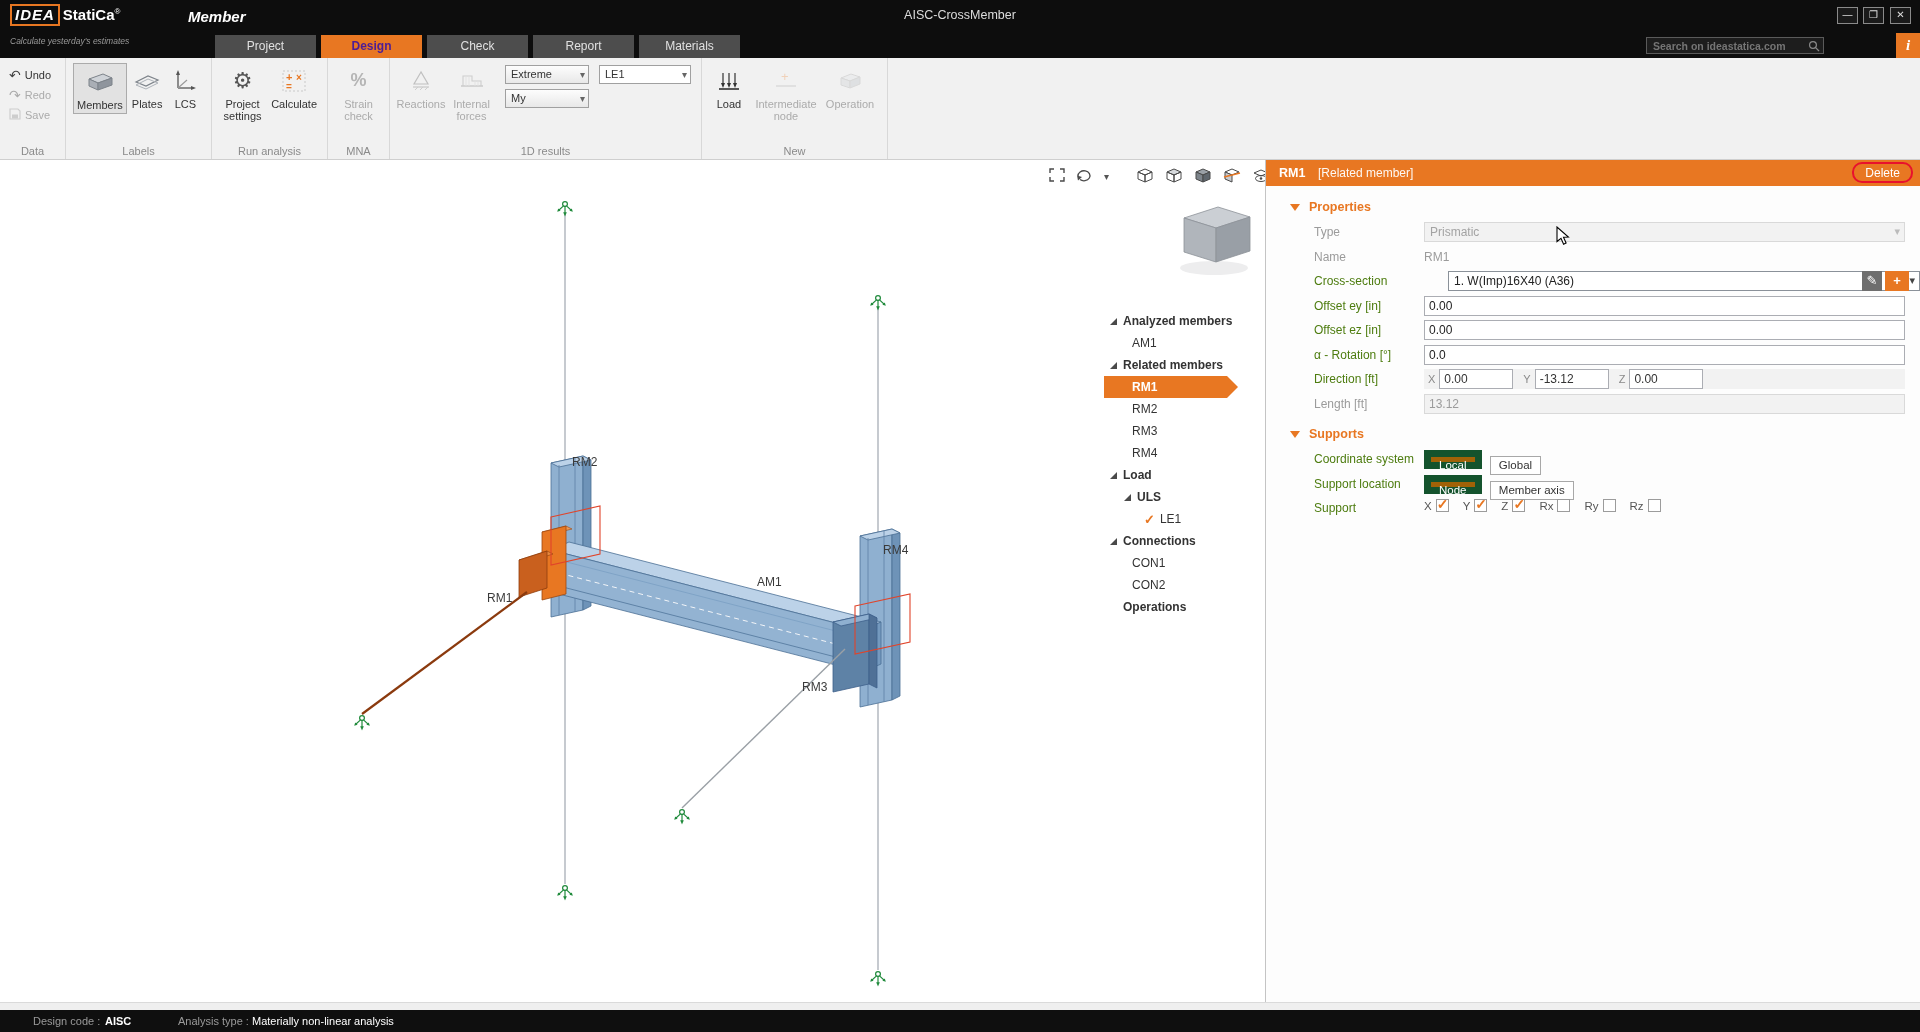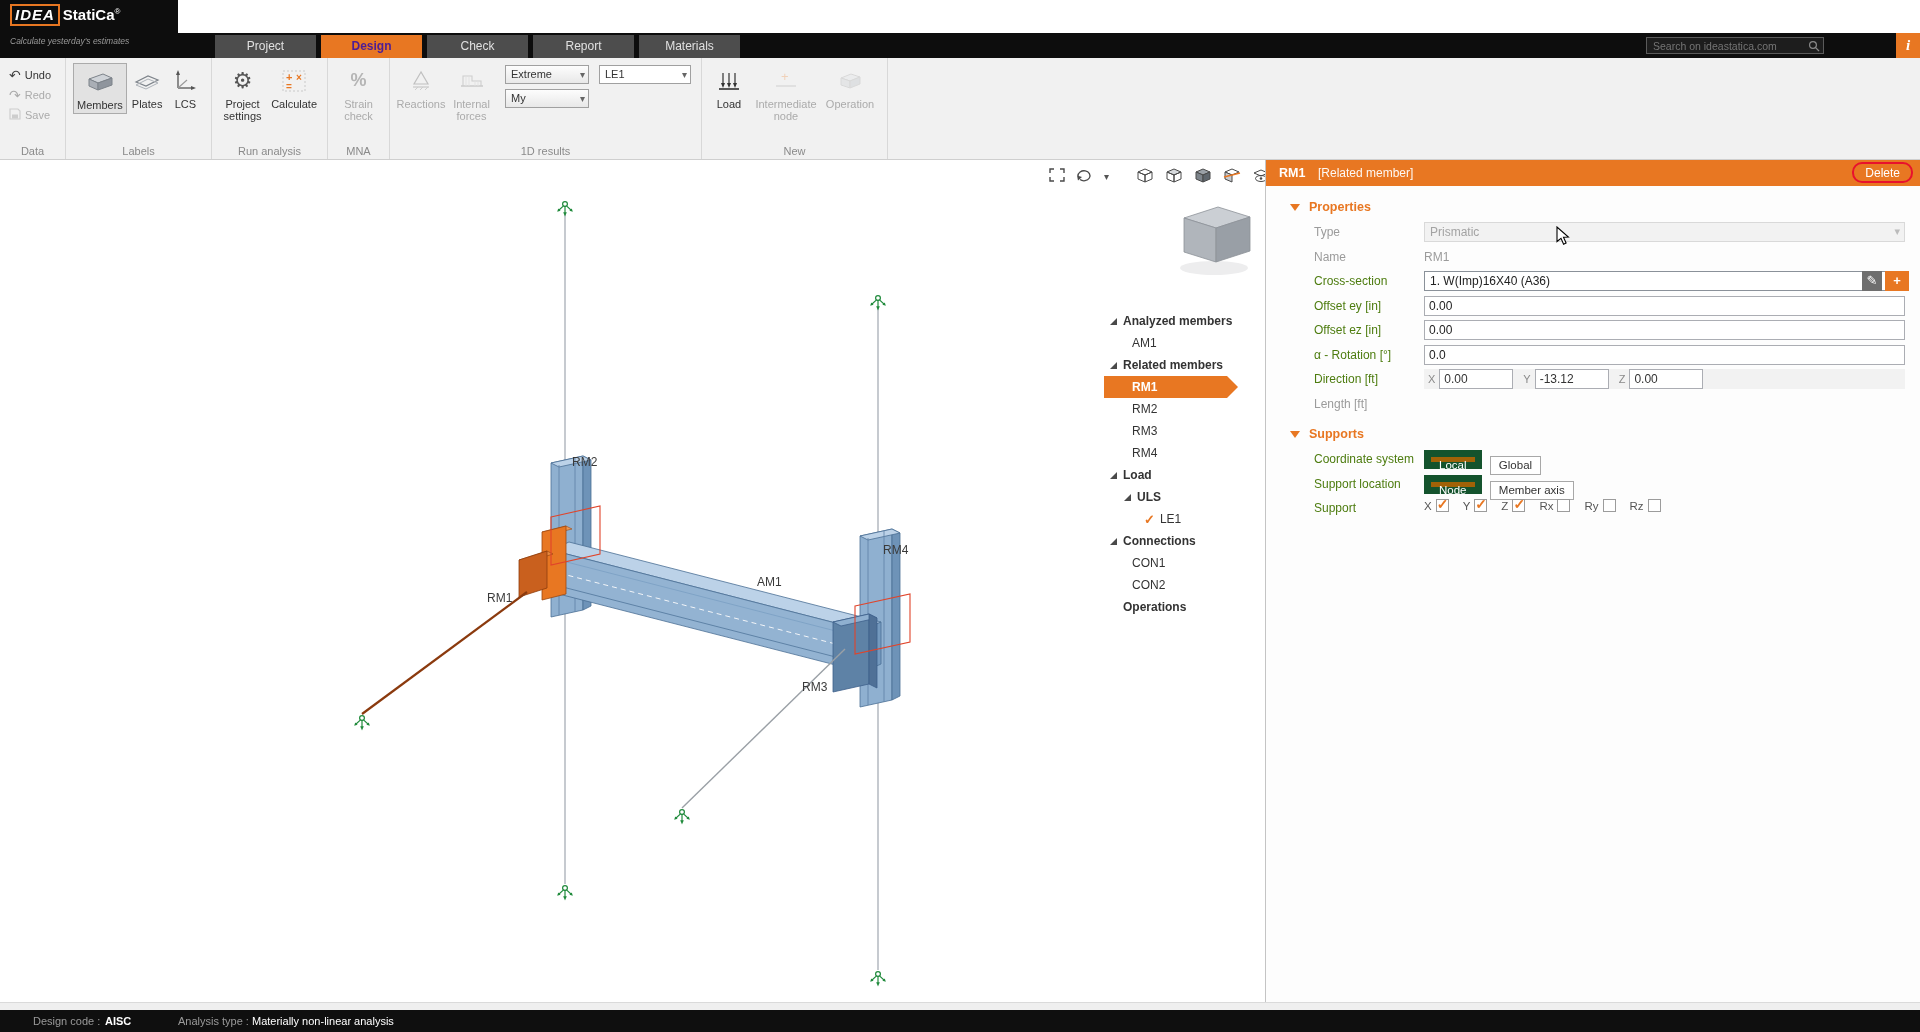--- a/index.html
+++ b/index.html
@@ -23,21 +23,21 @@
   .winbtn.min { right:62px; } .winbtn.max { right:36px; } .winbtn.close { right:9px; }
   .info-btn { position:absolute; right:0; top:33px; width:24px; height:25px; background:#E87722; color:#fff;
               font-family:"Liberation Serif", serif; font-weight:bold; font-style:italic; font-size:15px;
               text-align:center; line-height:25px; z-index:25; }
 
   
   .tabs { position:absolute; left:215px; top:2px; display:flex; gap:5px; }
   .tab { width:101px; height:23px; line-height:23px; text-align:center; background:#4d4d4d; color:#e0e0e0; font-size:12px; cursor:default; }
   .tab.active { background:#E87722; color:#4c1d95; font-weight:bold; }
   .search { position:absolute; right:96px; top:4px; width:178px; height:17px; background:#1d1d1d; border:1px solid #5a5a5a; }
-  .search input { width:100%; height:100%; background:transparent; border:0; outline:0; color:#9a9a9a; font-size:10.5px; padding:0 20px 0 6px; font-family:"Liberation Sans",sans-serif; }
+  .search input { width:100%; height:100%; background:transparent; border:0; outline:0; color:#9a9a9a; font-size:10.5px; padding:0 20px 0 6px; font-family:"Liberation Sans",sans-serif;font-weight:bold; }
   .search .mag { position:absolute; right:3px; top:2px; }
 
   
   .ribbon { position:absolute; top:58px; left:0; right:0; height:102px; background:#f1f1f1; border-bottom:1px solid #cfcfcf; display:flex; z-index:15; }
   .rgroup { position:relative; border-right:1px solid #d8d8d8; padding:5px 6px 18px 6px; display:flex; align-items:flex-start; }
   .rgroup-label { position:absolute; bottom:2px; left:0; right:0; text-align:center; font-size:11px; color:#8a8a8a; }
   .stackcol { display:flex; flex-direction:column; gap:1px; }
   .minibtn { display:flex; align-items:center; gap:4px; font-size:11px; color:#333; height:19px; padding:0 3px; cursor:default; }
   .minibtn.disabled { color:#ababab; }
   .bigbtn { display:flex; flex-direction:column; align-items:center; justify-content:flex-start; gap:3px;
@@ -116,20 +116,26 @@
   .sb.v1 { left:105px; font-weight:bold; }
   .sb.l1 { left:33px; } .sb.l2 { left:178px; } .sb.v2 { left:252px; }
 
   .cursor { position:absolute; left:1556px; top:226px; z-index:60; }
 </style>
 </head>
 <body>
 
 <div class="app">
 
+  <div class="titlebar">
+    <div class="doc-title">AISC-CrossMember</div>
+    <div class="winbtn min"><span>—</span></div>
+    <div class="winbtn max"><span>❐</span></div>
+    <div class="winbtn close"><span>✕</span></div>
+  </div>
 
   <div class="tabstrip">
     <div class="tabs">
       <div class="tab">Project</div>
       <div class="tab active">Design</div>
       <div class="tab">Check</div>
       <div class="tab">Report</div>
       <div class="tab">Materials</div>
     </div>
     <div class="search">
@@ -548,21 +554,21 @@
         <div class="pctrl dd dis" style="width:481px;"><span>Prismatic</span></div>
       </div>
 
       <div class="prow">
         <span class="plabel dim">Name</span>
         <span class="pctrl" style="top:5px;color:#9b9b9b;font-size:12px;">RM1</span>
       </div>
 
       <div class="prow">
         <span class="plabel">Cross-section</span>
-        <div class="pctrl dd" style="width:472px;"><span>1. W(Imp)16X40 (A36)</span></div>
+        <div class="pctrl dd" style="width:472px;margin-left:24px;"><span>1. W(Imp)16X40 (A36)</span></div>
         <div class="sqbtn edit">✎</div>
         <div class="sqbtn add">+</div>
       </div>
 
       <div class="prow">
         <span class="plabel">Offset ey [in]</span>
         <div class="pctrl input" style="width:481px;"><span>0.00</span></div>
       </div>
 
       <div class="prow">
@@ -582,20 +588,21 @@
           <div class="dirbox"><span>0.00</span></div>
           <span class="axlab">Y</span>
           <div class="dirbox"><span>-13.12</span></div>
           <span class="axlab">Z</span>
           <div class="dirbox"><span>0.00</span></div>
         </div>
       </div>
 
       <div class="prow">
         <span class="plabel dim">Length [ft]</span>
+        <div class="pctrl input dis" style="width:481px;"><span>13.12</span></div>
       </div>
 
       <div class="sechead" style="margin-top:8px;">
         <span class="tri"></span>
         <span>Supports</span>
       </div>
 
       <div class="prow">
         <span class="plabel">Coordinate system</span>
         <div class="pctrl" style="top:3px;">

